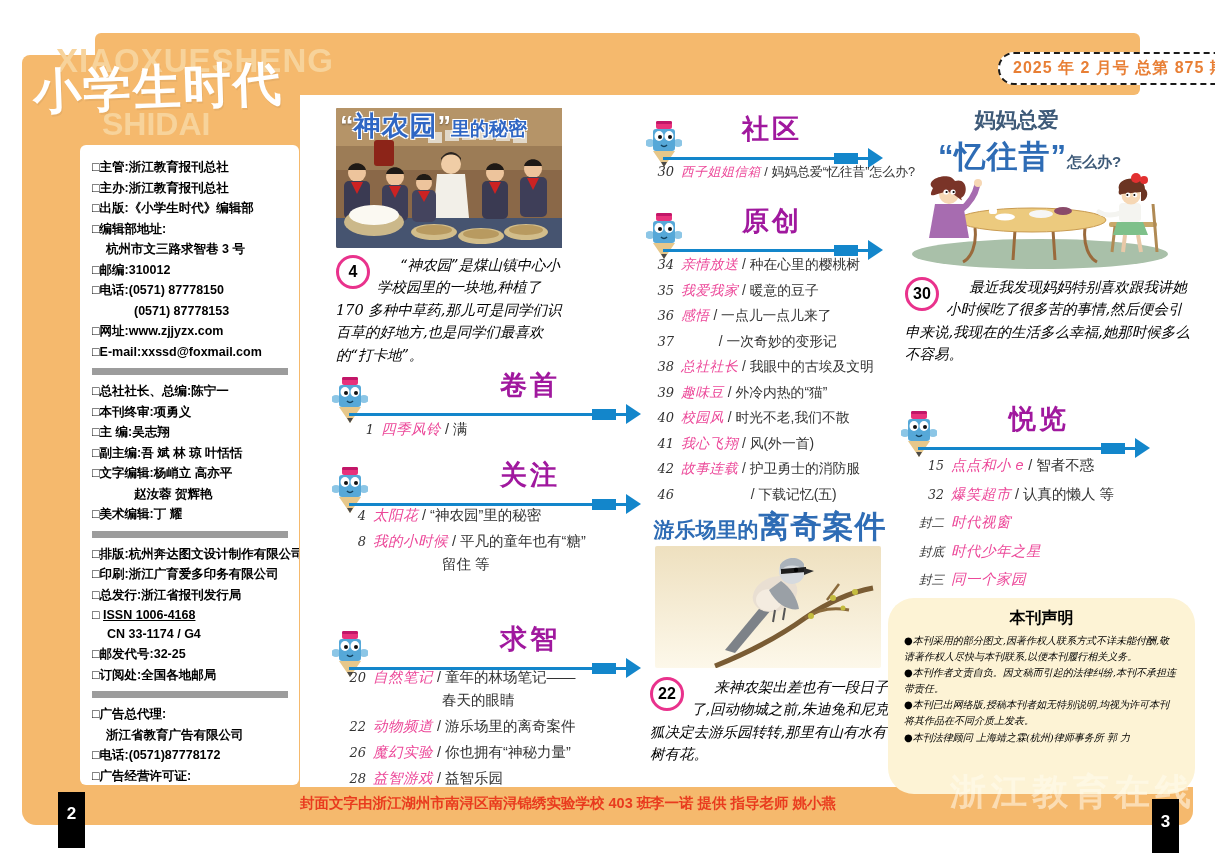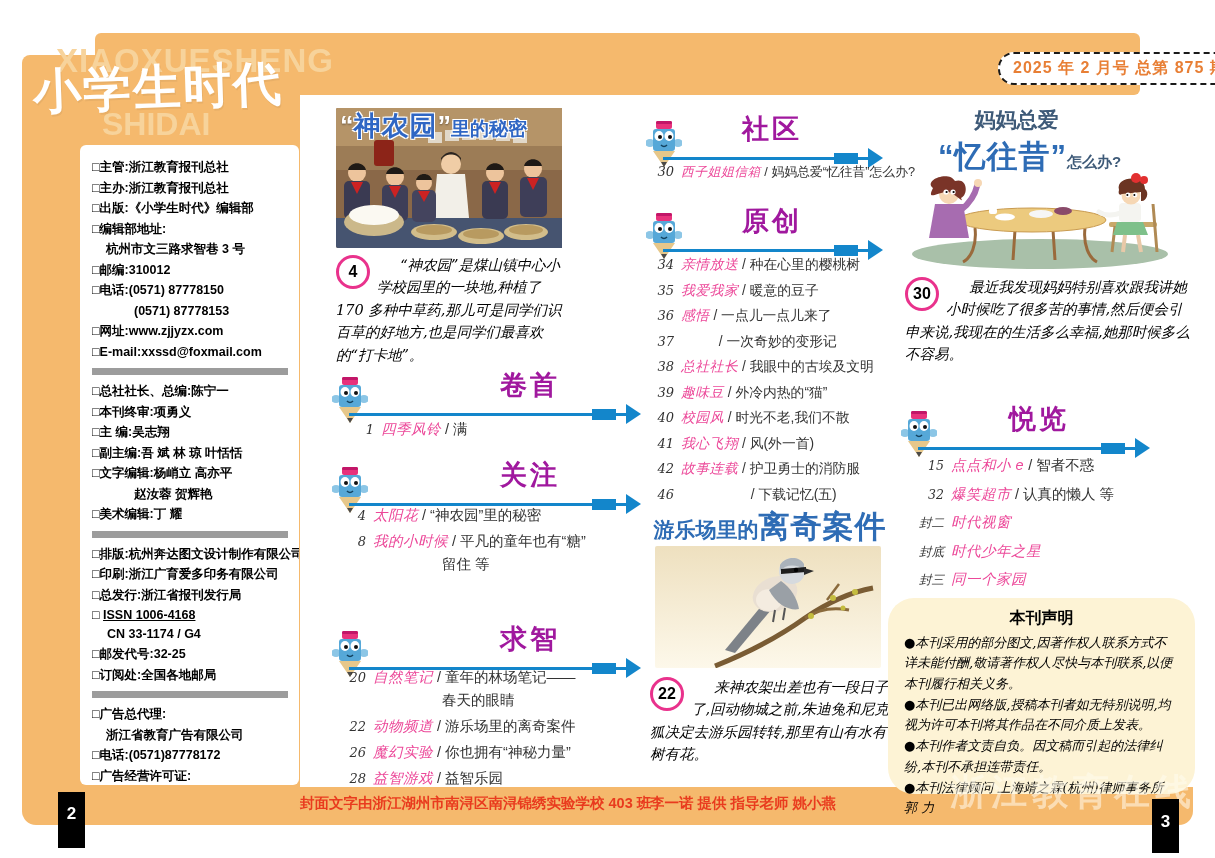--- a/index.html
+++ b/index.html
@@ -94,21 +94,21 @@
   .mom-pre{font-size:21px;font-weight:900;color:#3e5a78;}
   .mom-line2{margin:2px 0 0 26px;}
   .mom-big{font-size:31px;font-weight:900;color:var(--blue-title);letter-spacing:1px;}
   .mom-post{font-size:15px;font-weight:900;color:#3e5a78;}
   #cartoon{left:905px;top:170px;width:282px;height:100px;}
 
   
   #decl{position:absolute;left:888px;top:598px;width:307px;height:196px;background:var(--cream);border-radius:26px;
         padding:10px 16px;box-sizing:border-box;z-index:3;}
   .decl-title{text-align:center;font-weight:900;font-size:16px;margin-bottom:4px;color:#000;}
-  .decl-p{font-family:"DejaVu Serif",serif;font-style:italic;font-size:13px;line-height:1.56;color:#000;margin-bottom:1px;}
+  .decl-p{font-family:"DejaVu Serif",serif;font-style:italic;font-size:10px;line-height:1.56;color:#000;margin-bottom:1px;}
 
   
   .f-left{position:absolute;left:300px;top:794px;color:var(--red-footer);font-weight:bold;font-size:14.5px;z-index:4;white-space:nowrap;}
   .f-right{position:absolute;left:650px;top:794px;color:var(--red-footer);font-weight:bold;font-size:14.5px;z-index:4;white-space:nowrap;}
   .watermark{position:absolute;left:950px;top:768px;font-size:36px;font-weight:900;color:rgba(255,252,238,0.55);
              letter-spacing:5px;z-index:5;white-space:nowrap;}
   .pnum{position:absolute;background:#000;color:#fff;font-weight:bold;font-size:17px;text-align:center;z-index:6;}
   #pnum-left{left:58px;top:792px;width:27px;height:56px;line-height:44px;}
   #pnum-right{left:1152px;top:799px;width:27px;height:54px;line-height:46px;}
 </style>
@@ -470,22 +470,22 @@
     <div class="ti"><span class="pg">15</span><span class="nm">点点和小 e</span> <span class="rest">/ 智者不惑</span></div>
     <div class="ti"><span class="pg">32</span><span class="nm">爆笑超市</span> <span class="rest">/ 认真的懒人 等</span></div>
     <div class="ti"><span class="pg">封二</span><span class="nm">时代视窗</span> <span class="rest"></span></div>
     <div class="ti"><span class="pg">封底</span><span class="nm">时代少年之星</span> <span class="rest"></span></div>
     <div class="ti"><span class="pg">封三</span><span class="nm">同一个家园</span> <span class="rest"></span></div>
   </div>
 
   <div id="decl">
     <div class="decl-title">本刊声明</div>
     <div class="decl-p">●本刊采用的部分图文,因著作权人联系方式不详未能付酬,敬请著作权人尽快与本刊联系,以便本刊履行相关义务。</div>
+    <div class="decl-p">●本刊作者文责自负。因文稿而引起的法律纠纷,本刊不承担连带责任。</div>
     <div class="decl-p">●本刊已出网络版,授稿本刊者如无特别说明,均视为许可本刊将其作品在不同介质上发表。</div>
-    <div class="decl-p">●本刊作者文责自负。因文稿而引起的法律纠纷,本刊不承担连带责任。</div>
     <div class="decl-p">●本刊法律顾问  上海靖之霖(杭州)律师事务所  郭 力</div>
   </div>
 
   <div class="f-left">封面文字由浙江湖州市南浔区南浔锦绣实验学校 403 班</div>
   <div class="f-right">李一诺 提供  指导老师 姚小燕</div>
   <div class="watermark">浙江教育在线</div>
   <div class="pnum" id="pnum-left">2</div>
   <div class="pnum" id="pnum-right">3</div>
 
 </div>

